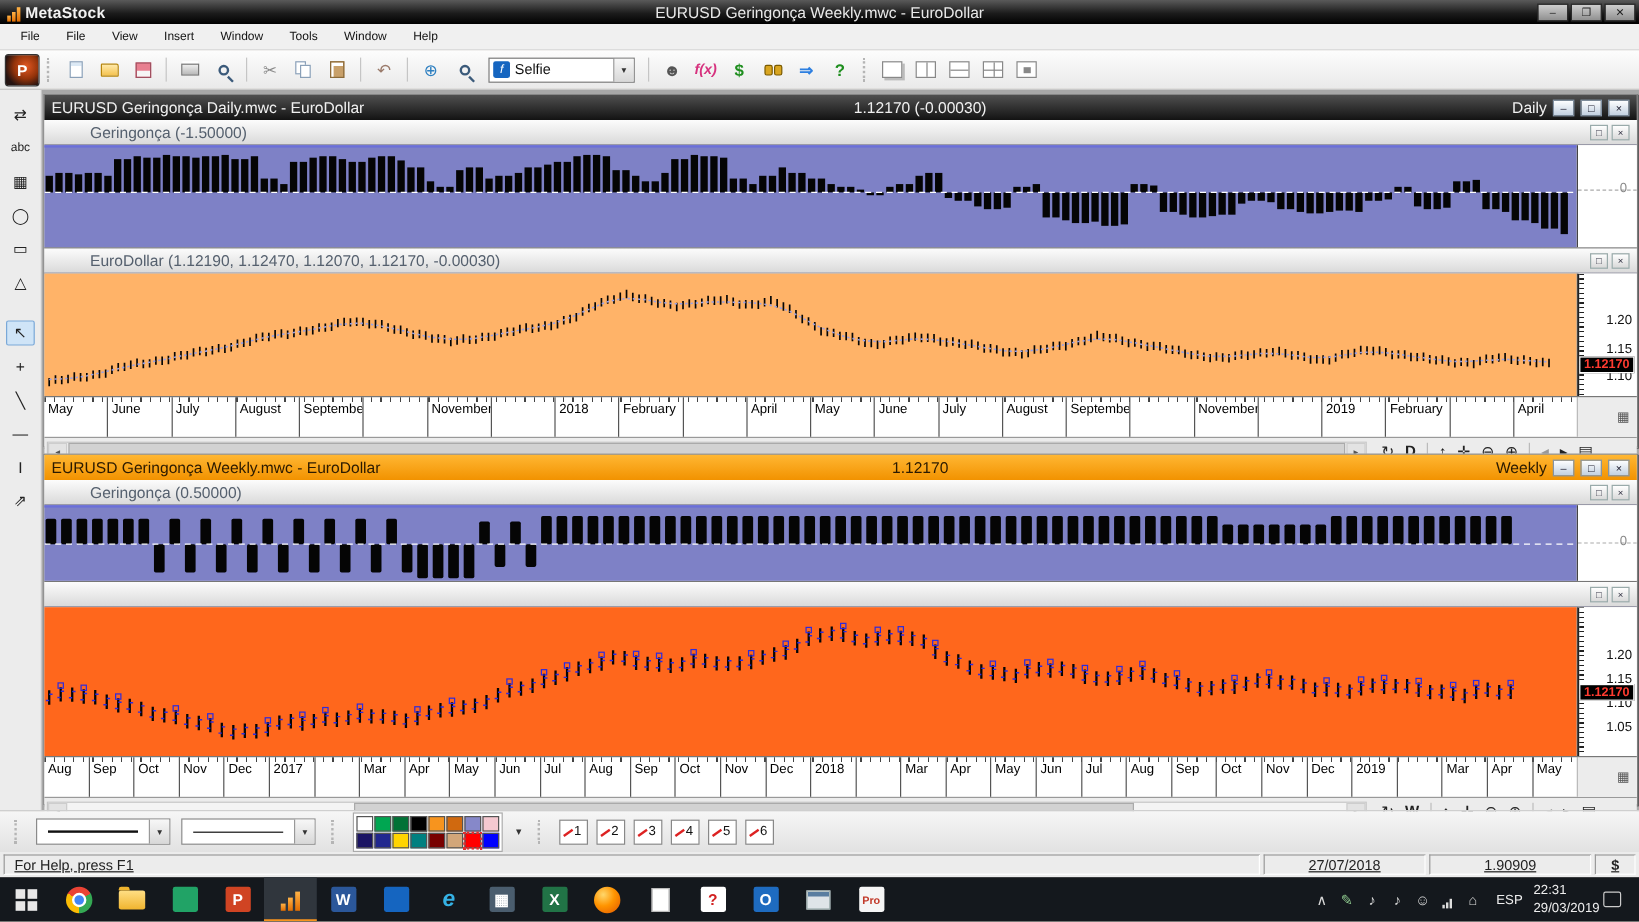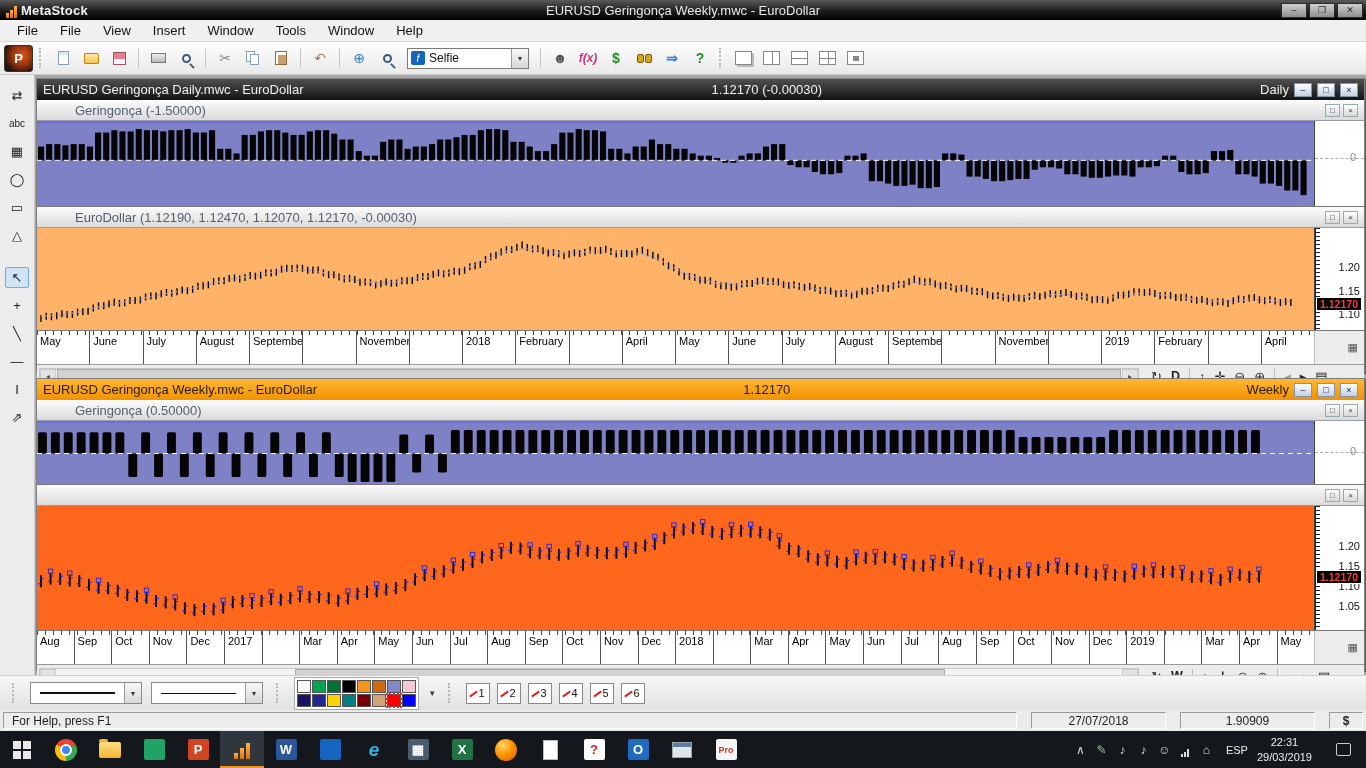--- a/index.html
+++ b/index.html
@@ -14,21 +14,21 @@
   .logo-bars span { width:3px; background:linear-gradient(#ffb347,#e06c00); display:block; }
   .logo-text { font-size:13px; font-weight:bold; color:#f2f2f2; letter-spacing:.2px; }
   .title-center { position:absolute; left:50%; transform:translateX(-50%); font-size:13px; color:#e8e8e8; white-space:nowrap; }
   .win-buttons { margin-left:auto; display:flex; gap:2px; padding-right:3px; }
   .win-btn { width:26px; height:15px; display:flex; align-items:center; justify-content:center;
     font-size:9px; color:#222; background:linear-gradient(#cfcfcf,#8f8f8f); border:1px solid #2a2a2a; }
 
   
   .menubar { position:absolute; top:20px; left:0; right:0; height:22px; background:#f0f0f0;
     border-bottom:1px solid #d8d8d8; display:flex; align-items:center; padding-left:6px; }
-  .menu-item { padding:2px 11px; font-size:13px; color:#111; }
+  .menu-item { padding:2px 11px; font-size:10px; color:#111; }
   .toolbar { position:absolute; top:42px; left:0; right:0; height:33px;
     background:linear-gradient(#fdfdfd,#e9e9e9); border-bottom:1px solid #c9c9c9;
     display:flex; align-items:center; gap:2px; padding-left:4px; }
   .tbtn { min-width:26px; height:25px; display:flex; align-items:center; justify-content:center; border-radius:2px; }
   .tbtn .g { font-size:14px; line-height:1; }
   .sep { width:1px; height:20px; background:#c5c5c5; margin:0 4px; }
   .grip { width:5px; height:20px; border-left:2px dotted #b5b5b5; margin:0 4px; }
   .power { width:29px; height:27px; border-radius:3px; color:#fff; font-weight:bold; font-size:13px;
     display:flex; align-items:center; justify-content:center; border:1px solid #333;
     background:radial-gradient(circle at 62% 38%, #e25822 0%, #93330a 45%, #241311 78%); }
@@ -134,21 +134,21 @@
     padding:2px; background:#fff; border:1px solid #aaa; }
   .swatch { border:1px solid #555; }
   .swatch.selected { outline:2px dotted #e03030; outline-offset:-1px; }
   .pal-drop { font-size:9px; color:#333; margin-left:2px; }
   .tplbtn { width:24px; height:21px; background:#fff; border:1px solid #888; position:relative;
     display:flex; align-items:center; justify-content:flex-end; font-size:11px; padding-right:4px; color:#111; }
   .tplbtn .mark { position:absolute; left:2px; top:9px; width:9px; border-top:2px solid #d22; transform:rotate(-35deg); }
 
   
   .statusbar { position:absolute; top:710px; left:0; right:0; height:21px; background:#ececec;
-    display:flex; align-items:center; gap:14px; padding:0 3px; font-size:12px; color:#222; }
+    display:flex; align-items:center; gap:3px; padding:0 3px; font-size:12px; color:#222;text-decoration:underline; }
   .sb-box { border:1px solid; border-color:#9a9a9a #fff #fff #9a9a9a; height:17px;
     display:flex; align-items:center; padding:0 8px; background:#ececec; }
   .sb-msg { flex:1; }
   .sb-date { width:135px; justify-content:center; }
   .sb-val { width:135px; justify-content:center; }
   .sb-cur { width:34px; justify-content:center; font-weight:bold; }
 
   
   .taskbar { position:absolute; top:731px; left:0; right:0; height:37px; background:#14181d; display:flex; align-items:stretch; }
   .tb-app { width:44px; display:flex; align-items:center; justify-content:center; position:relative; }
@@ -167,21 +167,21 @@
   .firefox-ic { width:22px; height:22px; border-radius:50%;
     background:radial-gradient(circle at 35% 30%, #ffd76b 0%, #ff9400 45%, #e66000 90%); }
   .doc-ic { width:15px; height:20px; background:#fff; border:1px solid #bbb; }
   .winapp-ic { width:20px; height:16px; background:#dfe4e8; border:1px solid #9aa; box-shadow:inset 0 4px 0 #5a7da0; }
   .e-ic { font-size:19px; font-weight:bold; font-style:italic; color:#35b2e5; }
   .tray { margin-left:auto; display:flex; align-items:center; color:#ddd; padding-right:2px; }
   .tray-ic { width:21px; text-align:center; font-size:12px; color:#d8d8d8; }
   .net-bars { display:flex; align-items:flex-end; gap:1px; width:21px; justify-content:center; }
   .net-bars i { width:2px; background:#ddd; }
   .tray-lang { font-size:11px; margin:0 9px; color:#eee; }
-  .tray-clock { font-size:11px; line-height:1.3; text-align:center; margin-right:24px; color:#eee; }
+  .tray-clock { font-size:11px; line-height:1.3; margin-right:3px; color:#eee; }
   .action-ic { width:15px; height:13px; border:1px solid #ccc; border-radius:2px; margin-right:8px; }
   .show-desktop { width:5px; border-left:1px solid #3a4048; }
 </style>
 </head>
 <body>
 
 <div class="screen">
 
   <div class="titlebar">
     <div class="logo">

